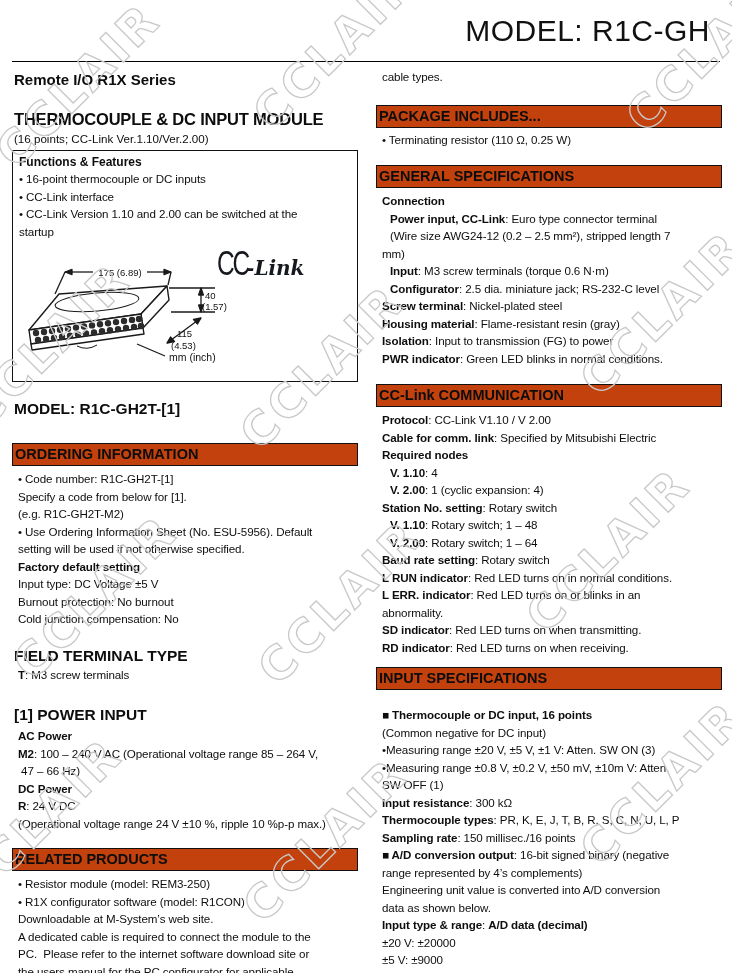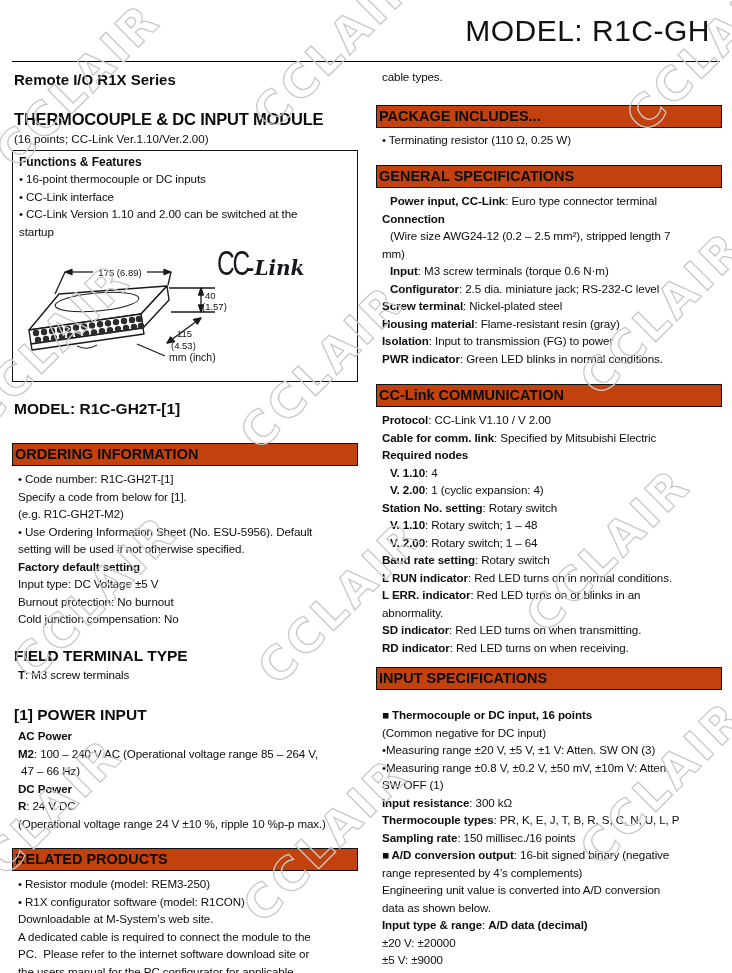--- a/index.html
+++ b/index.html
@@ -230,22 +230,22 @@
         <div class="ln"><span>cable types.</span></div>
       </div>
 
     <div class="bar" style="margin-top:19px">PACKAGE INCLUDES...</div>
     <div class="lines" style="margin-top:3px">
         <div class="ln"><span>• Terminating resistor (110 Ω, 0.25 W)</span></div>
       </div>
 
     <div class="bar" style="margin-top:17px">GENERAL SPECIFICATIONS</div>
     <div class="lines" style="margin-top:4px">
+        <div class="ln"><span class="b">Connection</span></div>
         <div class="ln ind"><span class="b">Power input, CC-Link</span><span>: Euro type connector terminal</span></div>
-        <div class="ln"><span class="b">Connection</span></div>
         <div class="ln ind"><span>(Wire size AWG24-12 (0.2 – 2.5 mm²), stripped length 7</span></div>
         <div class="ln"><span>mm)</span></div>
         <div class="ln ind"><span class="b">Input</span><span>: M3 screw terminals (torque 0.6 N·m)</span></div>
         <div class="ln ind"><span class="b">Configurator</span><span>: 2.5 dia. miniature jack; RS-232-C level</span></div>
         <div class="ln"><span class="b">Screw terminal</span><span>: Nickel-plated steel</span></div>
         <div class="ln"><span class="b">Housing material</span><span>: Flame-resistant resin (gray)</span></div>
         <div class="ln"><span class="b">Isolation</span><span>: Input to transmission (FG) to power</span></div>
         <div class="ln"><span class="b">PWR indicator</span><span>: Green LED blinks in normal conditions.</span></div>
       </div>
 

